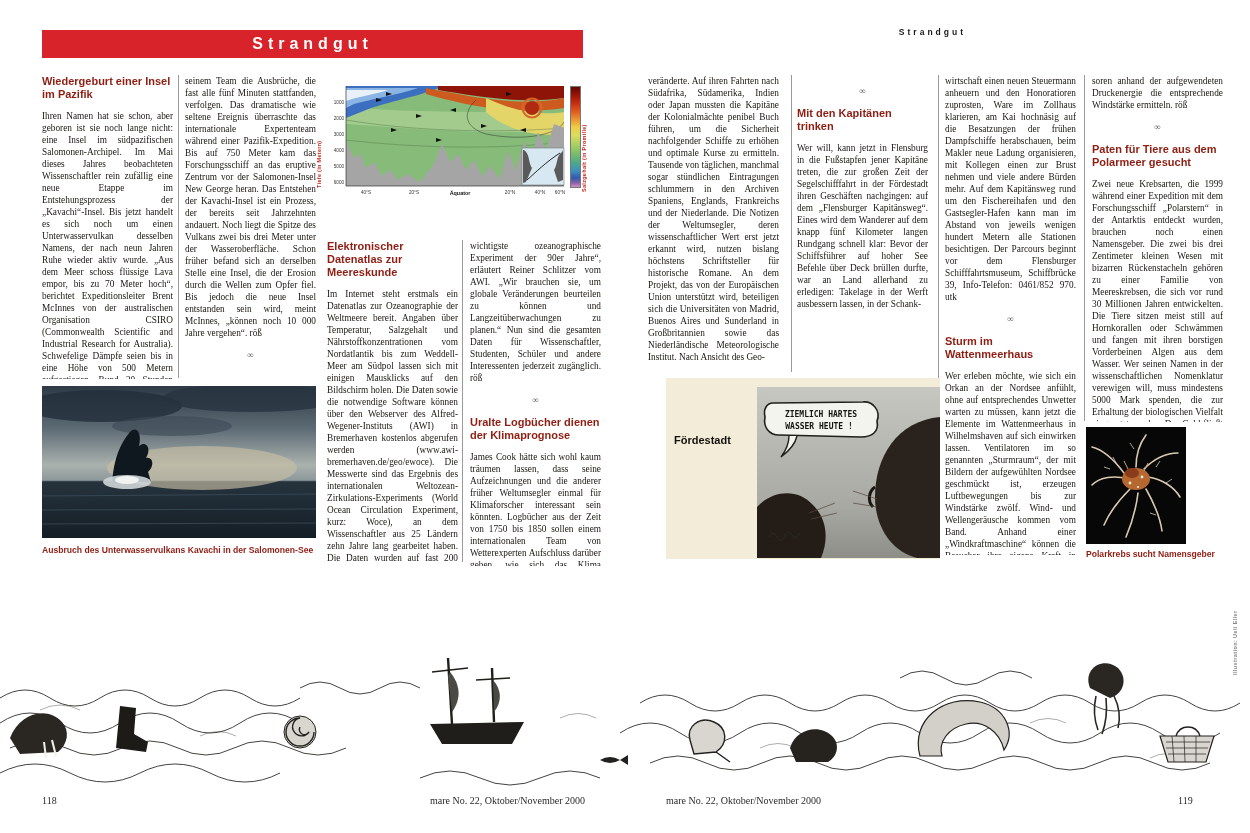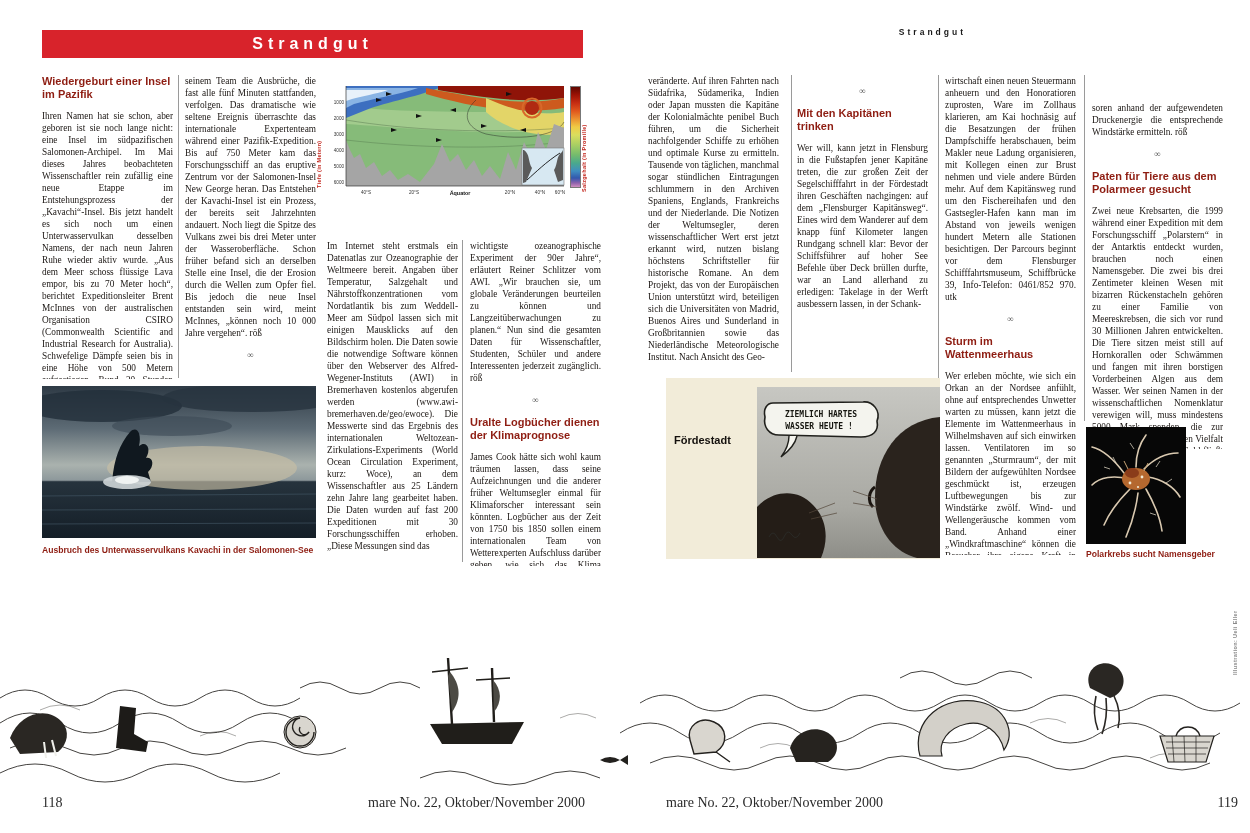--- a/index.html
+++ b/index.html
@@ -21,21 +21,21 @@
   .rule{width:1px;background:#9a9a9a;}
   
   .figbox{overflow:hidden;}
   .vlabel{writing-mode:vertical-rl;transform:rotate(180deg);font-family:"Liberation Sans",sans-serif;
           font-weight:bold;color:#c3251c;font-size:5.5px;letter-spacing:.3px;}
   .colorbar{background:linear-gradient(180deg,#5f0800 0%,#9c1205 8%,#c62d12 16%,#e0571d 24%,#eb9130 32%,
             #f0cb45 40%,#dade5e 48%,#a8cf63 58%,#74bb6d 68%,#4aa98c 76%,#3f8ec0 84%,#3358ad 91%,#8f62ad 96%,#cf8fc0 100%);
             border:0.5px solid #777;}
   .beige{background:#f2ecd9;}
   .cartoon-label{font-family:"Liberation Sans",sans-serif;font-weight:bold;font-size:11px;color:#14100d;}
-  .footer{font-size:14px;color:#2a2a2a;}
+  .footer{font-size:10px;color:#2a2a2a;}
   .sidecredit{writing-mode:vertical-rl;transform:rotate(180deg);font-family:"Liberation Sans",sans-serif;
               font-weight:bold;font-size:5.5px;color:#8a8a8a;letter-spacing:.4px;}
   svg{display:block;}
 </style>
 </head>
 <body>
 
 <div id="canvas">
 
   <div class="abs banner">
@@ -54,20 +54,21 @@
     <h3 class="headline">Wiedergeburt einer Insel im Pazifik</h3>
     <p>Ihren Namen hat sie schon, aber geboren ist sie noch lange nicht: eine Insel im südpazifischen Salomonen-Archipel. Im Mai dieses Jahres beobachteten Wissenschaftler rein zufällig eine neue Etappe im Entstehungsprozess der „Kavachi“-Insel. Bis jetzt handelt es sich noch um einen Unterwasservulkan desselben Namens, der nach neun Jahren Ruhe wieder aktiv wurde. „Aus dem Meer schoss flüssige Lava empor, bis zu 70 Meter hoch“, berichtet Expeditionsleiter Brent McInnes von der australischen Organisation CSIRO (Commonwealth Scientific and Industrial Research for Australia). Schwefelige Dämpfe seien bis in eine Höhe von 500 Metern aufgestiegen. Rund 20 Stunden konnte er mit</p>
   </div>
 
   <div class="abs col" style="left:185px;top:75px;height:304px;">
     <p>seinem Team die Ausbrüche, die fast alle fünf Minuten stattfanden, verfolgen. Das dramatische wie seltene Ereignis überraschte das internationale Expertenteam während einer Pazifik-Expedition. Bis auf 750 Meter kam das Forschungsschiff an das eruptive Zentrum vor der Salomonen-Insel New George heran. Das Entstehen der Kavachi-Insel ist ein Prozess, der bereits seit Jahrzehnten andauert. Noch liegt die Spitze des Vulkans zwei bis drei Meter unter der Wasseroberfläche. Schon früher befand sich an derselben Stelle eine Insel, die der Erosion durch die Wellen zum Opfer fiel. Bis jedoch die neue Insel entstanden sein wird, meint McInnes, „können noch 10 000 Jahre vergehen“. röß</p>
     <span class="endmark">∞</span>
   </div>
 
   <div class="abs col" style="left:327px;top:240px;height:326px;">
+    <h3 class="headline">Elektronischer Datenatlas zur Meereskunde</h3>
     <p>Im Internet steht erstmals ein Datenatlas zur Ozeanographie der Weltmeere bereit. Angaben über Temperatur, Salzgehalt und Nährstoffkonzentrationen vom Nordatlantik bis zum Weddell-Meer am Südpol lassen sich mit einigen Mausklicks auf den Bildschirm holen. Die Daten sowie die notwendige Software können über den Webserver des Alfred-Wegener-Instituts (AWI) in Bremerhaven kostenlos abgerufen werden (www.awi-bremerhaven.de/geo/ewoce). Die Messwerte sind das Ergebnis des internationalen Weltozean-Zirkulations-Experiments (World Ocean Circulation Experiment, kurz: Woce), an dem Wissenschaftler aus 25 Ländern zehn Jahre lang gearbeitet haben. Die Daten wurden auf fast 200 Expeditionen mit 30 Forschungsschiffen erhoben. „Diese Messungen sind das</p>
   </div>
 
   <div class="abs col" style="left:470px;top:240px;height:326px;">
     <p>wichtigste ozeanographische Experiment der 90er Jahre“, erläutert Reiner Schlitzer vom AWI. „Wir brauchen sie, um globale Veränderungen beurteilen zu können und Langzeitüberwachungen zu planen.“ Nun sind die gesamten Daten für Wissenschaftler, Studenten, Schüler und andere Interessenten jederzeit zugänglich. röß</p>
     <span class="endmark">∞</span>
     <h3 class="headline">Uralte Logbücher dienen der Klimaprognose</h3>
     <p>James Cook hätte sich wohl kaum träumen lassen, dass seine Aufzeichnungen und die anderer früher Weltumsegler einmal für Klimaforscher interessant sein könnten. Logbücher aus der Zeit von 1750 bis 1850 sollen einem internationalen Team von Wetterexperten Aufschluss darüber geben, wie sich das Klima weltweit in vorindustriellen Zeiten</p>
   </div>
 
@@ -177,21 +178,21 @@
     <p>Wer will, kann jetzt in Flensburg in die Fußstapfen jener Kapitäne treten, die zur großen Zeit der Segelschifffahrt in der Fördestadt ihren Geschäften nachgingen: auf dem „Flensburger Kapitänsweg“. Eines wird dem Wanderer auf dem knapp fünf Kilometer langen Rundgang schnell klar: Bevor der Schiffsführer auf hoher See Befehle über Deck brüllen durfte, war an Land allerhand zu erledigen: Takelage in der Werft ausbessern lassen, in der Schank-</p>
   </div>
 
   <div class="abs col" style="left:945px;top:75px;height:480px;">
     <p>wirtschaft einen neuen Steuermann anheuern und den Honoratioren zuprosten, Ware im Zollhaus klarieren, am Kai hochnäsig auf die Besatzungen der frühen Dampfschiffe herabschauen, beim Makler neue Ladung organisieren, mit Kollegen einen zur Brust nehmen und viele andere Bürden mehr. Auf dem Kapitänsweg rund um den Fischereihafen und den Gastsegler-Hafen kann man im Abstand von jeweils wenigen hundert Metern alle Stationen besichtigen. Der Parcours beginnt vor dem Flensburger Schifffahrtsmuseum, Schiffbrücke 39, Info-Telefon: 0461/852 970. utk</p>
     <span class="endmark">∞</span>
     <h3 class="headline">Sturm im Wattenmeerhaus</h3>
     <p>Wer erleben möchte, wie sich ein Orkan an der Nordsee anfühlt, ohne auf entsprechendes Unwetter warten zu müssen, kann jetzt die Elemente im Wattenmeerhaus in Wilhelmshaven auf sich einwirken lassen. Ventilatoren im so genannten „Sturmraum“, der mit Bildern der aufgewühlten Nordsee geschmückt ist, erzeugen Luftbewegungen bis zur Windstärke zwölf. Wind- und Wellengeräusche kommen vom Band. Anhand einer „Windkraftmaschine“ können die Besucher ihre eigene Kraft in Windstärken umrechnen lassen: Sie stemmen sich gegen eine Platte, in der Sen-</p>
   </div>
 
-  <div class="abs col" style="left:1092px;top:75px;height:347px;margin-top:27px;">
+  <div class="abs col" style="left:1092px;top:75px;height:347px;">
     <p>soren anhand der aufgewendeten Druckenergie die entsprechende Windstärke ermitteln. röß</p>
     <span class="endmark">∞</span>
     <h3 class="headline">Paten für Tiere aus dem Polarmeer gesucht</h3>
     <p>Zwei neue Krebsarten, die 1999 während einer Expedition mit dem Forschungsschiff „Polarstern“ in der Antarktis entdeckt wurden, brauchen noch einen Namensgeber. Die zwei bis drei Zentimeter kleinen Wesen mit bizarren Rückenstacheln gehören zu einer Familie von Meereskrebsen, die sich vor rund 30 Millionen Jahren entwickelten. Die Tiere sitzen meist still auf Hornkorallen oder Schwämmen und fangen mit ihren borstigen Vorderbeinen Algen aus dem Wasser. Wer seinen Namen in der wissenschaftlichen Nomenklatur verewigen will, muss mindestens 5000 Mark spenden, die zur Erhaltung der biologischen Vielfalt eingesetzt werden. Das Geld fließt je</p>
   </div>
 
   <div class="abs beige" style="left:666px;top:378px;width:274px;height:181px;">
     <div class="abs cartoon-label" style="left:8px;top:56px;">Fördestadt</div>
   </div>
   <div class="abs figbox" style="left:757px;top:387px;width:183px;height:171px;">
@@ -339,15 +340,15 @@
         <path d="M1176,108 C1180,96 1196,96 1200,108" fill="none" stroke="#23211e" stroke-width="1.4"></path>
       </g>
     </svg>
   </div>
 
   <div class="abs sidecredit" style="left:1232px;top:575px;height:100px;">Illustration: Ueli Eller</div>
 
   <div class="abs footer" style="left:42px;top:795px;width:60px;">118</div>
   <div class="abs footer" style="left:335px;top:795px;width:250px;text-align:right;">mare No. 22, Oktober/November 2000</div>
   <div class="abs footer" style="left:666px;top:795px;width:250px;">mare No. 22, Oktober/November 2000</div>
-  <div class="abs footer" style="left:1178px;top:795px;width:60px;text-align:right;">119</div>
+  <div class="abs footer" style="left:1178px;top:795px;width:60px;text-align:left;">119</div>
 
 </div>
 
 </body></html>

